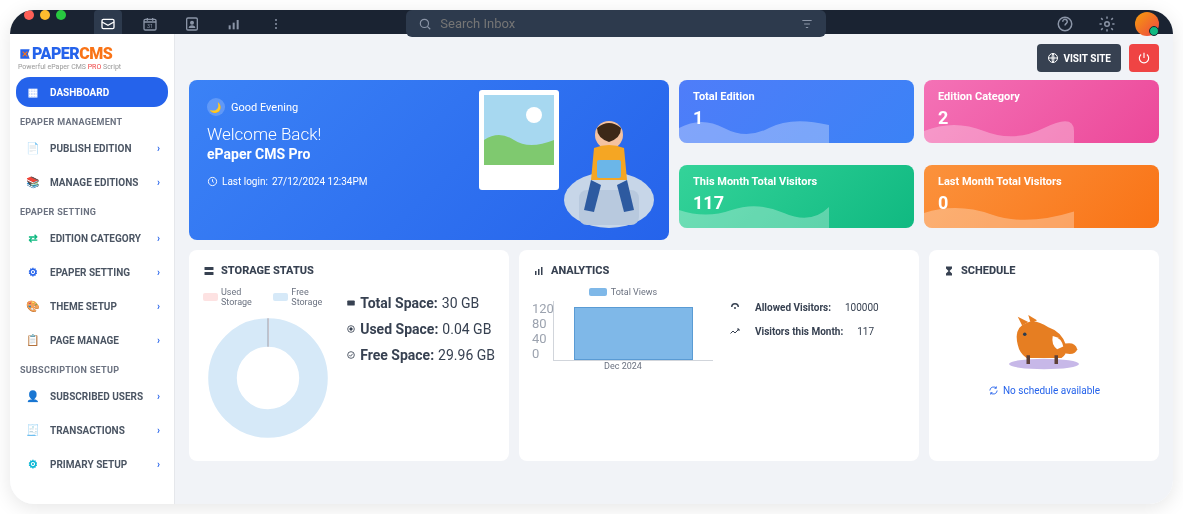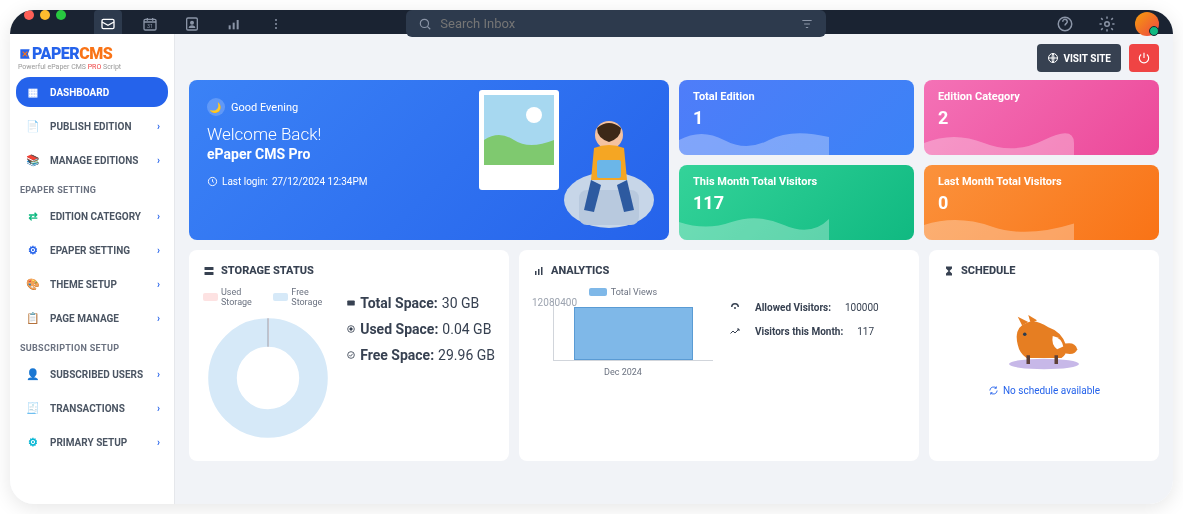--- a/index.html
+++ b/index.html
@@ -35,21 +35,21 @@
 .btn-visit{background:#374151;color:#fff;border:none;padding:6px 10px;border-radius:4px;font-size:10px;font-weight:700;display:flex;align-items:center;gap:4px;cursor:pointer}
 .btn-power{background:#ef4444;color:#fff;border:none;width:30px;height:28px;border-radius:4px;cursor:pointer;display:flex;align-items:center;justify-content:center}
 .grid-top{display:grid;grid-template-columns:480px 1fr 1fr;gap:10px;margin-bottom:10px}
 .welcome{grid-row:span 2;background:linear-gradient(135deg,#3b82f6,#2563eb);border-radius:8px;color:#fff;padding:18px;position:relative;overflow:hidden;height:160px}
 .greeting{font-size:11px;display:flex;align-items:center;gap:6px;margin-bottom:8px}
 .greet-ico{width:18px;height:18px;background:rgba(255,255,255,0.2);border-radius:50%;display:flex;align-items:center;justify-content:center;font-size:10px}
 .wb{font-size:17px;font-weight:300;margin-bottom:2px}
 .app-name{font-size:14px;font-weight:700;margin-bottom:14px}
 .last-login{font-size:10px;display:flex;align-items:center;gap:4px}
 .illustration{position:absolute;right:10px;top:10px;width:180px;height:140px}
-.stat-card{border-radius:8px;padding:10px 14px;color:#fff;position:relative;overflow:hidden;height:75px}
+.stat-card{border-radius:8px;padding:10px 14px;color:#fff;position:relative;overflow:hidden;height:63px}
 .stat-card.blue{background:linear-gradient(135deg,#4f7df9,#3b82f6)}
 .stat-card.pink{background:linear-gradient(135deg,#f472b6,#ec4899)}
 .stat-card.green{background:linear-gradient(135deg,#34d399,#10b981)}
 .stat-card.orange{background:linear-gradient(135deg,#fb923c,#f97316)}
 .stat-label{font-size:11px;font-weight:700;margin-bottom:4px}
 .stat-value{font-size:18px;font-weight:700}
 .wave{position:absolute;bottom:0;left:0;right:0;height:30px;opacity:0.3}
 .grid-bot{display:grid;grid-template-columns:320px 1fr 230px;gap:10px}
 .panel{background:#fff;border-radius:8px;padding:14px}
 .panel-title{font-size:11px;font-weight:800;display:flex;align-items:center;gap:6px;margin-bottom:10px;color:#374151}
@@ -59,23 +59,23 @@
 .leg{display:flex;align-items:center;gap:3px}
 .leg-box{width:18px;height:8px;border-radius:2px}
 .donut{width:130px;height:130px;margin:0 auto}
 .storage-stats{font-size:14px;display:flex;flex-direction:column;gap:10px;padding-top:8px}
 .storage-stats div{display:flex;align-items:center;gap:4px;color:#374151}
 .storage-stats b{font-weight:700}
 .analytics-body{display:flex;gap:16px}
 .chart-area{flex:0 0 180px}
 .chart-legend{font-size:9px;color:#6b7280;text-align:center;margin-bottom:4px;display:flex;justify-content:center;align-items:center;gap:4px}
 .bar-chart{height:60px;border-left:1px solid #d1d5db;border-bottom:1px solid #d1d5db;position:relative;margin-left:20px}
-.y-labels{position:absolute;left:-22px;top:-4px;bottom:-4px;display:flex;flex-direction:row;justify-content:center;font-size:10px;color:#9ca3af}
+.y-labels{position:absolute;left:-22px;top:-4px;bottom:-4px;display:flex;flex-direction:column;justify-content:center;font-size:13px;color:#9ca3af}
 .bar{position:absolute;bottom:0;left:20px;right:20px;background:#7fb8e8;border:1px solid #5a9bd4;top:6px}
-.x-label{font-size:9px;color:#6b7280;text-align:center;margin-top:6px}
+.x-label{font-size:9px;color:#6b7280;text-align:center;margin-top:0}
 .analytics-stats{font-size:10px;display:flex;flex-direction:column;gap:12px;padding-top:14px;color:#374151}
 .analytics-stats div{display:flex;align-items:center;gap:14px}
 .schedule-body{text-align:center}
 .fox{width:90px;height:70px;margin:14px auto 10px}
 .no-sched{font-size:10px;color:#2563eb;display:flex;align-items:center;justify-content:center;gap:4px}
 </style>
 </head>
 <body>
 
 <div class="browser">
@@ -156,20 +156,21 @@
               <path fill="#2563eb" d="M4 4h16l-3 8 3 8H4z"></path>
               <path fill="#f97316" d="M8 8l8 8M16 8l-8 8" stroke="#f97316" stroke-width="2"></path>
             </svg><span class="p">PAPER</span><span class="c">CMS</span>
         </div>
         <div class="logo-sub"><span>Powerful ePaper CMS </span><span class="pro">PRO</span><span> Script</span></div>
       </div>
       <div class="nav-item active">
           <span class="ico">▦</span>
           <span>DASHBOARD</span>
         </div>
+      <div class="nav-header">EPAPER MANAGEMENT</div>
       <div class="nav-item">
           <span class="ico">📄</span>
           <span>PUBLISH EDITION</span>
           <span class="chev">›</span>
         </div>
       <div class="nav-item">
           <span class="ico">📚</span>
           <span>MANAGE EDITIONS</span>
           <span class="chev">›</span>
         </div>

